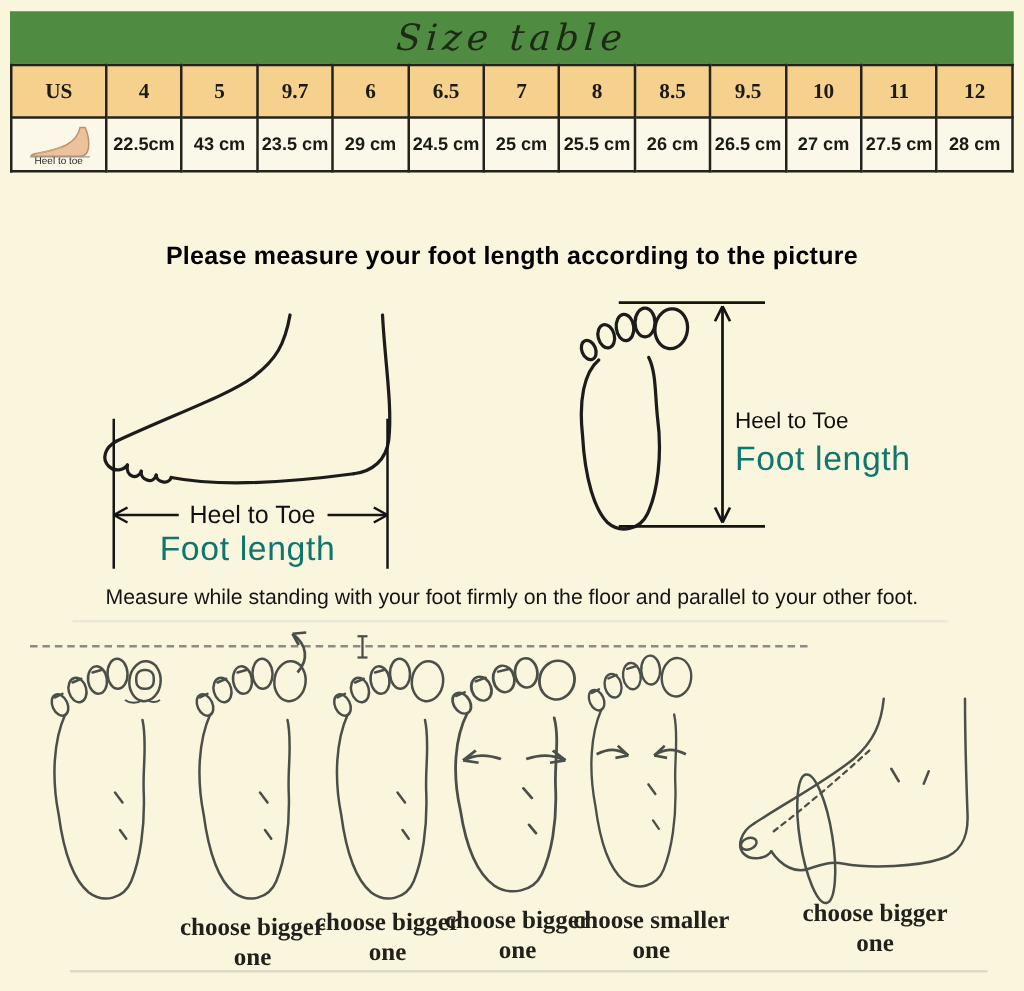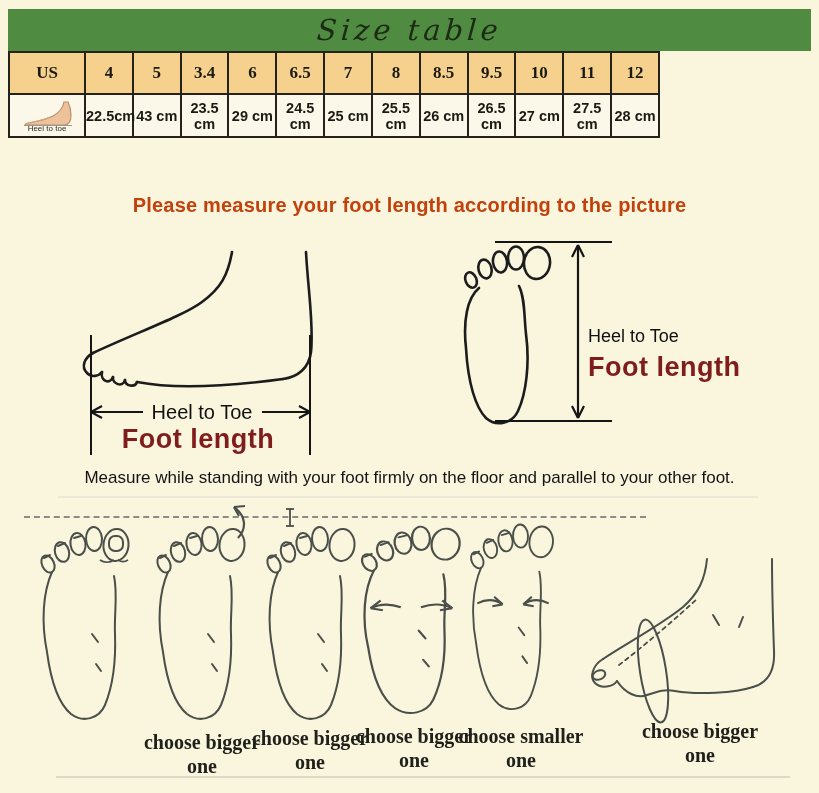--- a/index.html
+++ b/index.html
@@ -3,37 +3,37 @@
 <meta charset="utf-8">
 <style>
   html,body{margin:0;padding:0;background:#faf5dd;}
   .stage{position:relative;width:819px;height:793px;background:#faf5dd;
          font-family:"Liberation Sans",sans-serif;overflow:hidden;color:#1b1b15;}
   
   .band{position:absolute;left:8px;top:9px;width:803px;height:42px;background:#4f8c42;
         display:flex;align-items:center;justify-content:center;}
   .band .t{font-family:"DejaVu Serif",serif;font-style:italic;font-size:29px;
            color:#1d2a14;letter-spacing:4px;transform:skewX(-4deg);}
-  table.size{position:absolute;left:8px;top:51px;width:652px;border-collapse:collapse;table-layout:fixed;}
+  table.size{position:absolute;left:8px;top:51px;width:803px;border-collapse:collapse;table-layout:fixed;}
   table.size td{border:2px solid #23231c;text-align:center;vertical-align:middle;
                 padding:0;background:#fbf8ea;height:38px;font-size:16px;}
   tr.r1 td{background:#f6d08d;font-family:"Liberation Serif",serif;font-weight:700;font-size:17px;height:40px;}
   tr.r2 td.lbl{font-family:"Liberation Serif",serif;font-weight:700;font-size:15px;letter-spacing:1px;}
   tr.r3 td{font-weight:700;font-size:14.5px;height:41px;}
   tr.r3 td.iconcell{font-weight:400;}
   .footicon{display:block;margin:1px auto 0 auto;}
   .footicon-cap{display:block;font-size:8px;font-weight:400;color:#2a2a22;margin-top:-2px;}
   
   .h1{position:absolute;top:194px;left:0;width:819px;text-align:center;
-      font-size:20px;font-weight:700;color:#c2410c;letter-spacing:.2px;}
+      font-size:20px;font-weight:700;color:#000000;letter-spacing:.2px;}
   .abs{position:absolute;}
   .ctr{transform:translateX(-50%);white-space:nowrap;}
   .heel-lbl{font-size:20px;color:#101010;}
   .heel-lbl-sm{font-size:18px;color:#101010;}
-  .len-lbl{font-size:27px;font-weight:700;color:#7f1d1d;letter-spacing:.5px;}
+  .len-lbl{font-size:27px;font-weight:400;color:#0f766e;letter-spacing:.5px;}
   .note{position:absolute;top:468px;left:0;width:819px;text-align:center;
         font-size:17px;color:#141414;}
   
   .dashline{position:absolute;top:516px;left:24px;width:622px;height:0;
             border-top:2px dashed #8c8c86;}
   .faintline{position:absolute;top:496px;left:58px;width:700px;height:2px;background:#ebe8d8;}
   .bottomline{position:absolute;top:776px;left:56px;width:734px;height:2px;background:#dcd9c6;}
   .fit-label{position:absolute;text-align:center;font-family:"Liberation Serif",serif;
              font-weight:700;font-size:20px;line-height:1.18;color:#21211c;}
   .fit-label.std{font-size:22px;letter-spacing:1px;}
@@ -51,21 +51,21 @@
   <table class="size">
     <colgroup>
         <col style="width:76px">
         <col span="12">
       </colgroup>
     <tbody>
         <tr class="r1">
       <td>US</td>
       <td>4</td>
       <td>5</td>
-      <td>3.4</td>
+      <td>9.7</td>
       <td>6</td>
       <td>6.5</td>
       <td>7</td>
       <td>8</td>
       <td>8.5</td>
       <td>9.5</td>
       <td>10</td>
       <td>11</td>
       <td>12</td>
     </tr>

